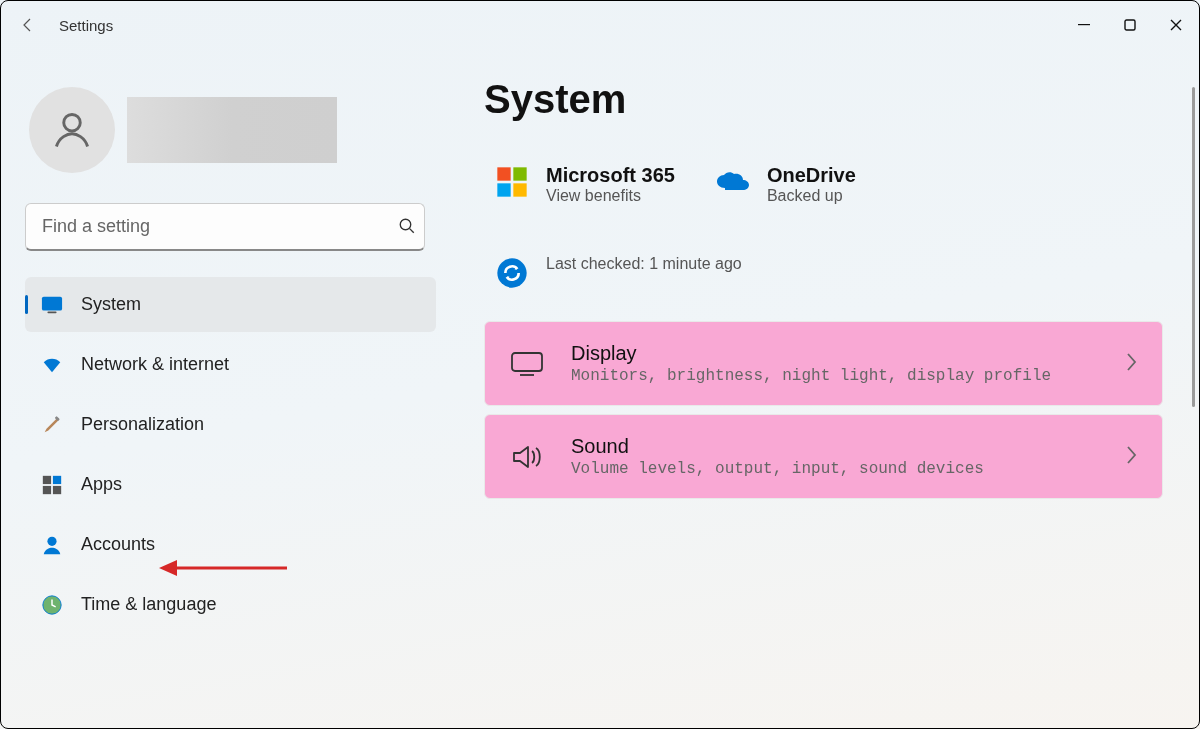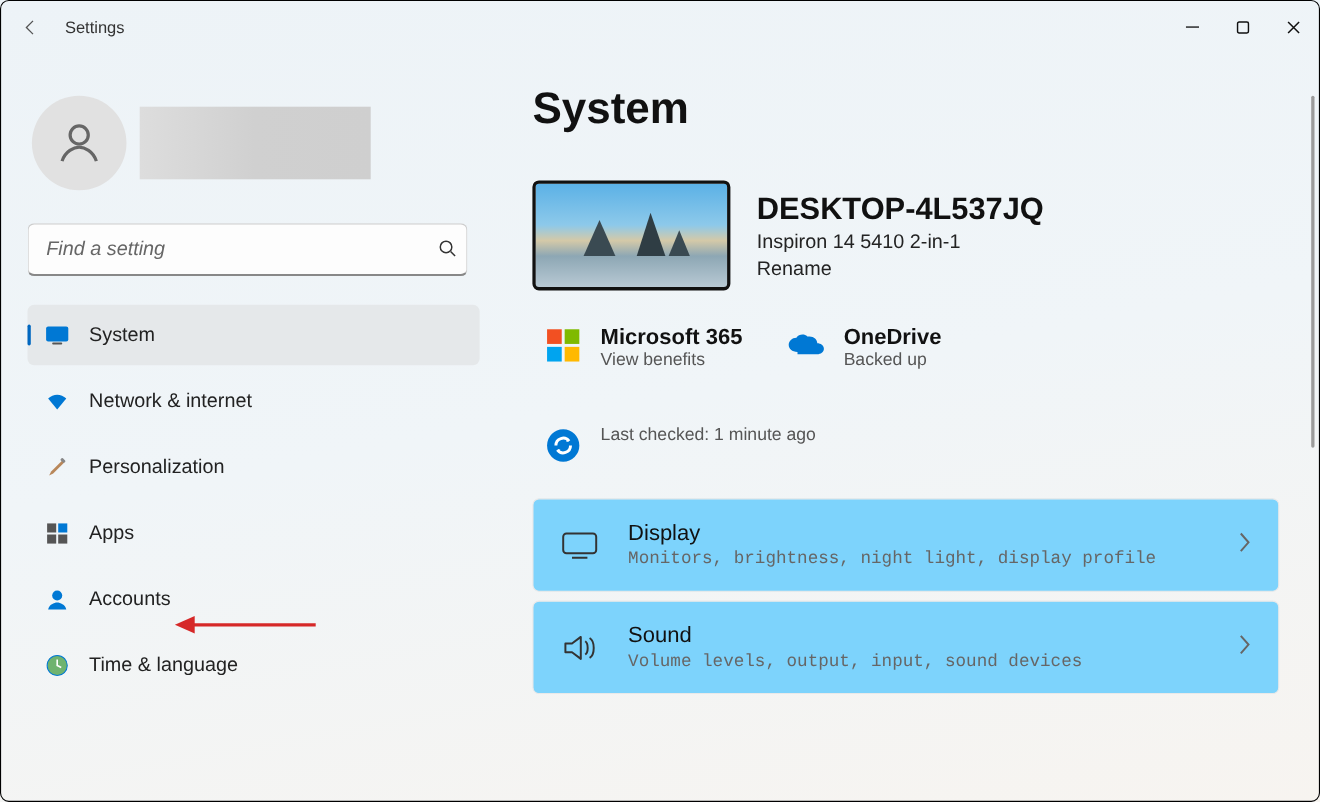--- a/index.html
+++ b/index.html
@@ -9,40 +9,40 @@
     .back-btn { width: 20px; height: 20px; display: flex; align-items: center; justify-content: center; cursor: pointer; color: #555; }
     .app-title { font-size: 15px; color: #333; }
     .win-controls { display: flex; }
     .win-btn { width: 46px; height: 40px; display: flex; align-items: center; justify-content: center; cursor: pointer; }
     .wrap { display: flex; height: calc(100% - 48px); padding: 0 12px; }
     .sidebar { width: 435px; padding: 38px 12px 0 12px; flex-shrink: 0; }
     .profile { display: flex; align-items: center; gap: 12px; margin-bottom: 30px; padding-left: 4px; }
     .avatar { width: 86px; height: 86px; border-radius: 50%; background: #e1e1e1; display: flex; align-items: center; justify-content: center; }
     .name-placeholder { width: 210px; height: 66px; background: linear-gradient(90deg,#ddd,#d0d0d0,#cfcfcf); }
     .search-wrap { position: relative; margin-bottom: 26px; }
-    .search { width: 400px; height: 48px; border-radius: 6px; border: 1px solid #ccc; border-bottom: 2px solid #888; background: #fdfdfd; padding: 0 46px 0 16px; font-size: 18px; color: #666; outline: none; font-style: italic; }
+    .search { width: 400px; height: 48px; border-radius: 6px; border: 1px solid #ccc; border-bottom: 2px solid #888; background: #fdfdfd; padding: 0 46px 0 16px; font-size: 18px; color: #666; outline: none; }
     .search::placeholder { color: #666; }
     .search-icon { position: absolute; right: 20px; top: 14px; color: #555; }
     .nav-item { display: flex; align-items: center; gap: 18px; height: 55px; border-radius: 6px; padding: 0 16px; font-size: 18px; color: #222; cursor: pointer; margin-bottom: 5px; position: relative; }
     .nav-item.active { background: #e5e8ea; }
     .nav-item.active::before { content: ""; position: absolute; left: 0; top: 18px; bottom: 18px; width: 3px; background: #0067c0; border-radius: 2px; }
     .nav-ico { width: 22px; height: 22px; display: inline-flex; align-items: center; justify-content: center; }
     .content { flex: 1; padding: 28px 24px 0 36px; overflow-y: auto; }
     .page-title { font-size: 40px; font-weight: 600; color: #111; margin-bottom: 42px; }
     .device-row { display: flex; gap: 24px; align-items: center; margin-bottom: 32px; }
     .device-thumb { width: 180px; height: 100px; border: 3px solid #111; border-radius: 6px; background: linear-gradient(#5bb1e6 0%, #8dc9ea 40%, #d4c9a8 55%, #8da7b4 70%, #b8c9d4 100%); position: relative; overflow: hidden; }
     .dev-name { font-size: 28px; font-weight: 600; color: #111; line-height: 1.2; }
     .dev-model { font-size: 18px; color: #232323; margin-top: 2px; }
     .rename-link { font-size: 18px; color: #232323; margin-top: 4px; cursor: pointer; display: inline-block; }
     .status-row { display: flex; gap: 40px; flex-wrap: wrap; margin-bottom: 30px; padding-left: 10px; }
     .status-item { display: flex; gap: 16px; cursor: pointer; }
     .status-title { font-size: 20px; font-weight: 600; color: #111; }
     .status-sub { font-size: 16px; color: #555; }
     .st-ico { width: 36px; height: 36px; display: flex; align-items: center; justify-content: center; }
-    .card { background: #7dd3fc; border: 1px solid #e9e9e9; border-radius: 6px; padding: 20px 24px; display: flex; align-items: center; gap: 26px; margin-bottom: 8px; cursor: pointer; }
+    .card { background: #f9a8d4; border: 1px solid #e9e9e9; border-radius: 6px; padding: 20px 24px; display: flex; align-items: center; gap: 26px; margin-bottom: 8px; cursor: pointer; }
     .card-ico { width: 36px; height: 36px; display: flex; align-items: center; justify-content: center; color: #333; }
     .card-txt { flex: 1; }
     .card-title { font-size: 20px; color: #111; }
     .card-sub { font-size: 16px; color: #666; margin-top: 2px; font-family: Liberation Mono, monospace; }
     .chev { color: #666; }
     .scrollbar-ind { position: absolute; right: 4px; top: 86px; width: 3px; height: 320px; background: #9b9b9b; border-radius: 2px; }
     .annot-arrow { position: absolute; left: 158px; top: 555px; color: #d62828; pointer-events: none; }
   </style>
 </head>
 <body>
@@ -158,34 +158,20 @@
             <path d="M12 6v6l4 2" stroke="#fff" stroke-width="1.6" fill="none"></path>
           </svg>
       </span>
       <span>Time &amp; language</span>
     </div>
   </div>
 
   <div class="content">
     <div class="page-title">System</div>
 
-    <div class="device-row">
-      <div class="device-thumb">
-        <svg width="100%" height="100%" viewBox="0 0 180 100" preserveAspectRatio="none">
-            <polygon points="45,70 60,35 75,70" fill="#3a4a52"></polygon>
-            <polygon points="95,70 108,28 122,70" fill="#2f3d44"></polygon>
-            <polygon points="125,70 135,45 145,70" fill="#3a4a52"></polygon>
-          </svg>
-      </div>
-      <div>
-        <div class="dev-name">DESKTOP-4L537JQ</div>
-        <div class="dev-model">Inspiron 14 5410 2-in-1</div>
-        <div class="rename-link">Rename</div>
-      </div>
-    </div>
 
     <div class="status-row">
       <div class="status-item">
         <div class="st-ico">
           <svg width="32" height="32" viewBox="0 0 24 24">
               <rect x="1" y="1" width="10" height="10" fill="#f25022"></rect>
               <rect x="13" y="1" width="10" height="10" fill="#7fba00"></rect>
               <rect x="1" y="13" width="10" height="10" fill="#00a4ef"></rect>
               <rect x="13" y="13" width="10" height="10" fill="#ffb900"></rect>
             </svg>

